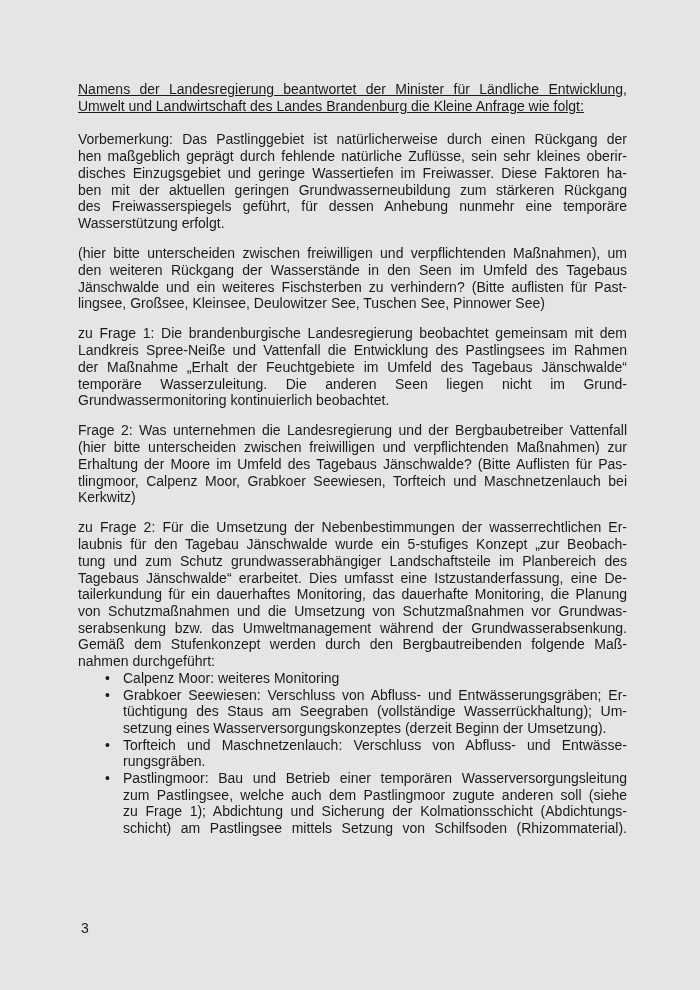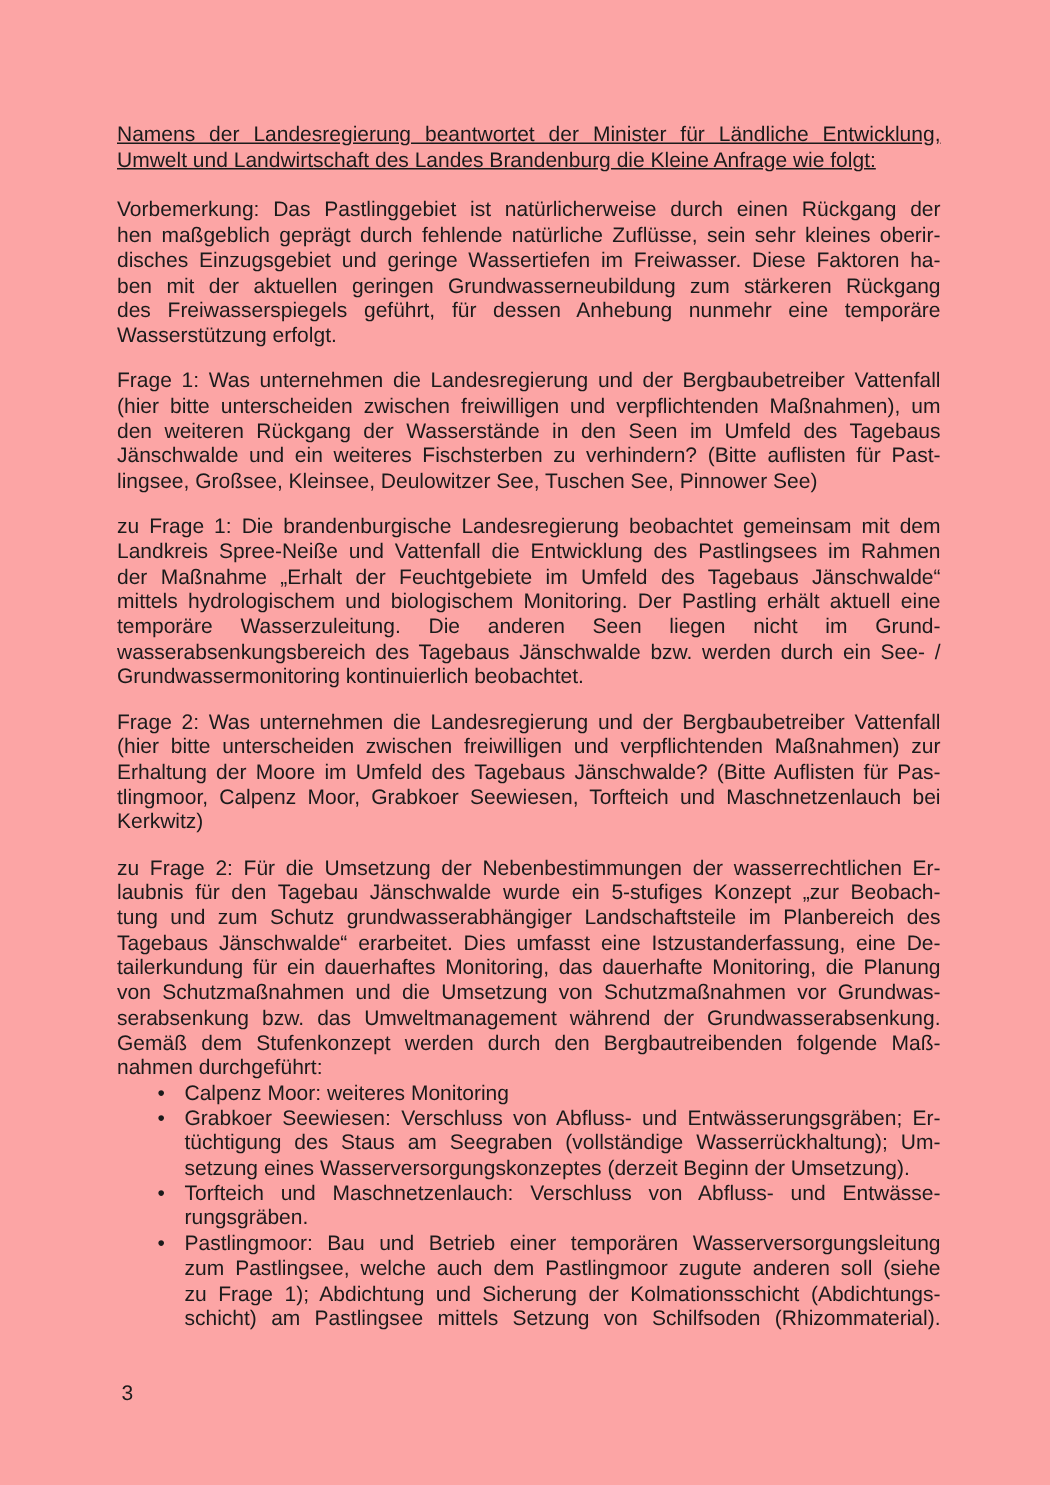--- a/index.html
+++ b/index.html
@@ -1,20 +1,20 @@
 <!DOCTYPE html>
 <html><head>
 <meta charset="utf-8">
 <style>
   html, body { margin: 0; padding: 0; background: #ffffff; }
   .page {
     position: relative;
     width: 700px;
     height: 990px;
-    background: #fca5a5;
+    background: #e5e5e5;
     overflow: hidden;
     font-family: "Liberation Sans", "DejaVu Sans", sans-serif;
     color: #1b1b1b;
   }
   .content {
     position: absolute;
     left: 78px;
     top: 81px;
     width: 549px;
     font-size: 14px;
@@ -64,33 +64,30 @@
         </div>
         <div class="block paragraph">
           <div class="line">Vorbemerkung: Das Pastlinggebiet ist natürlicherweise durch einen Rückgang der</div>
           <div class="line">hen maßgeblich geprägt durch fehlende natürliche Zuflüsse, sein sehr kleines oberir-</div>
           <div class="line">disches Einzugsgebiet und geringe Wassertiefen im Freiwasser. Diese Faktoren ha-</div>
           <div class="line">ben mit der aktuellen geringen Grundwasserneubildung zum stärkeren Rückgang</div>
           <div class="line">des Freiwasserspiegels geführt, für dessen Anhebung nunmehr eine temporäre</div>
           <div class="line last">Wasserstützung erfolgt.</div>
         </div>
         <div class="block paragraph">
-          <div class="line">Frage 1: Was unternehmen die Landesregierung und der Bergbaubetreiber Vattenfall</div>
           <div class="line">(hier bitte unterscheiden zwischen freiwilligen und verpflichtenden Maßnahmen), um</div>
           <div class="line">den weiteren Rückgang der Wasserstände in den Seen im Umfeld des Tagebaus</div>
           <div class="line">Jänschwalde und ein weiteres Fischsterben zu verhindern? (Bitte auflisten für Past-</div>
           <div class="line last">lingsee, Großsee, Kleinsee, Deulowitzer See, Tuschen See, Pinnower See)</div>
         </div>
         <div class="block paragraph">
           <div class="line">zu Frage 1: Die brandenburgische Landesregierung beobachtet gemeinsam mit dem</div>
           <div class="line">Landkreis Spree-Neiße und Vattenfall die Entwicklung des Pastlingsees im Rahmen</div>
           <div class="line">der Maßnahme „Erhalt der Feuchtgebiete im Umfeld des Tagebaus Jänschwalde“</div>
-          <div class="line">mittels hydrologischem und biologischem Monitoring. Der Pastling erhält aktuell eine</div>
           <div class="line">temporäre Wasserzuleitung. Die anderen Seen liegen nicht im Grund-</div>
-          <div class="line">wasserabsenkungsbereich des Tagebaus Jänschwalde bzw. werden durch ein See- /</div>
           <div class="line last">Grundwassermonitoring kontinuierlich beobachtet.</div>
         </div>
         <div class="block paragraph">
           <div class="line">Frage 2: Was unternehmen die Landesregierung und der Bergbaubetreiber Vattenfall</div>
           <div class="line">(hier bitte unterscheiden zwischen freiwilligen und verpflichtenden Maßnahmen) zur</div>
           <div class="line">Erhaltung der Moore im Umfeld des Tagebaus Jänschwalde? (Bitte Auflisten für Pas-</div>
           <div class="line">tlingmoor, Calpenz Moor, Grabkoer Seewiesen, Torfteich und Maschnetzenlauch bei</div>
           <div class="line last">Kerkwitz)</div>
         </div>
         <div class="block paragraph">

